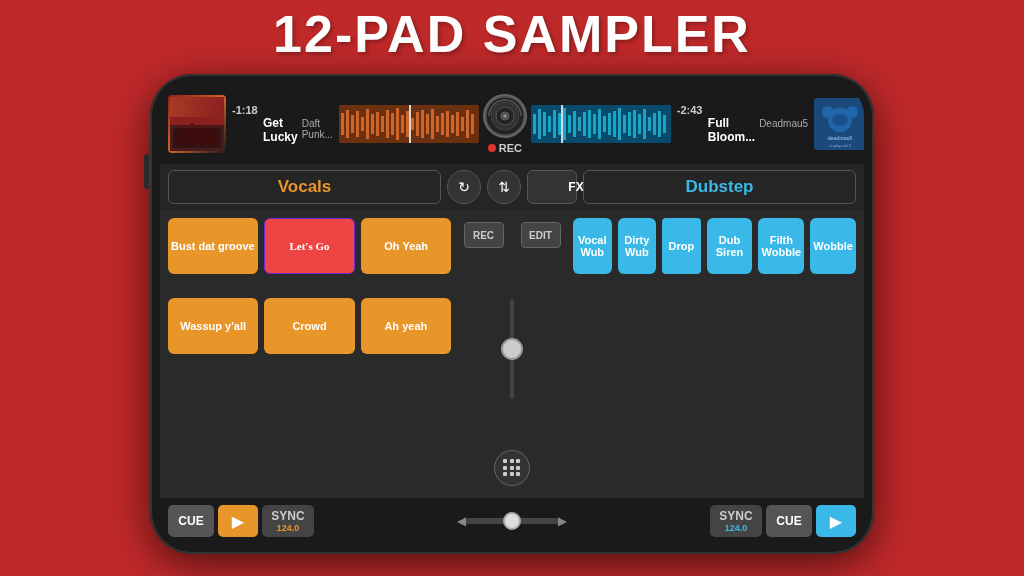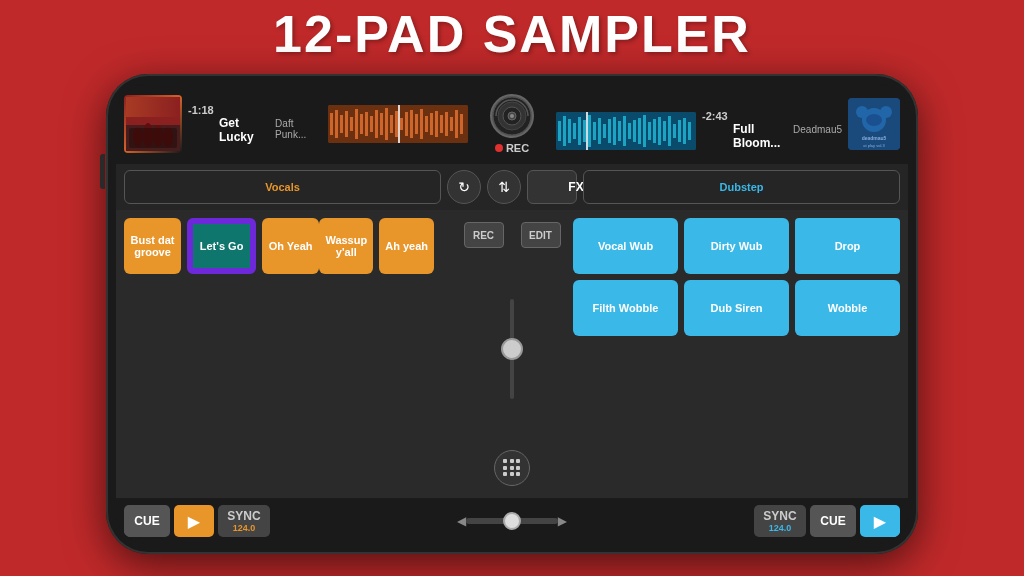--- a/index.html
+++ b/index.html
@@ -21,21 +21,21 @@
       font-size: 52px;
       font-weight: 900;
       letter-spacing: 2px;
       margin-top: 4px;
       margin-bottom: 10px;
       text-shadow: 2px 2px 4px rgba(0,0,0,0.3);
     }
 
     
     .phone-wrapper {
-      width: 812px;
+      width: 724px;
       height: 480px;
       background: #1a1a1a;
       border-radius: 42px;
       padding: 10px;
       box-shadow: 0 10px 40px rgba(0,0,0,0.6), inset 0 0 0 2px #333;
       position: relative;
       display: flex;
       flex-direction: column;
     }
 
@@ -72,21 +72,21 @@
 
     .deck-left {
       display: flex;
       align-items: center;
       flex: 1;
       gap: 6px;
     }
 
     .deck-right {
       display: flex;
-      align-items: flex-end;
+      align-items: center;
       flex: 1;
       gap: 6px;
       justify-content: flex-end;
     }
 
     .album-art {
       width: 58px;
       height: 58px;
       border-radius: 4px;
       overflow: hidden;
@@ -219,21 +219,21 @@
       align-items: center;
       padding: 0 8px;
       gap: 6px;
     }
 
     .category-btn {
       background: transparent;
       border: 1px solid #555;
       border-radius: 6px;
       color: #e8952a;
-      font-size: 11px;
+      font-size: 17px;
       font-weight: bold;
       height: 34px;
       flex: 1;
       cursor: pointer;
     }
 
     .category-btn-right {
       color: #3ab8e8;
       border-color: #555;
     }
@@ -272,27 +272,27 @@
     .pads-area {
       display: flex;
       flex: 1;
       background: #2a2a2a;
       padding: 8px;
       gap: 6px;
     }
 
     .pads-left {
       display: flex;
-      gap: 0;
+      flex-direction: column;
+      gap: 24px;
       flex: 1;
     }
 
     .pads-right {
       display: flex;
-      flex-direction: column;
       gap: 6px;
       flex: 1;
     }
 
     .pads-row {
       display: flex;
       gap: 6px;
     }
 
     .pad {
@@ -308,22 +308,23 @@
       color: white;
       cursor: pointer;
       border: none;
     }
 
     .pad-orange {
       background: #e8952a;
     }
 
     .pad-orange-selected {
-      background: #0f766e;
-      border: 6px solid #6d28d9;
+      background: #ef4444;
+      border: 1px solid #6d28d9;
+      font-family: Liberation Serif, serif;
     }
 
     .pad-blue {
       background: #3ab8e8;
     }
 
     
     .center-controls {
       width: 110px;
       display: flex;
@@ -672,20 +673,21 @@
     <div class="pads-area">
 
       <div class="pads-left">
         <div class="pads-row">
           <button class="pad pad-orange">Bust dat groove</button>
           <button class="pad pad-orange-selected">Let's Go</button>
           <button class="pad pad-orange">Oh Yeah</button>
         </div>
         <div class="pads-row">
           <button class="pad pad-orange">Wassup y'all</button>
+          <button class="pad pad-orange">Crowd</button>
           <button class="pad pad-orange">Ah yeah</button>
         </div>
       </div>
 
       <div class="center-controls">
         <div class="rec-edit-row">
           <div class="rec-btn">REC</div>
           <div class="edit-btn">EDIT</div>
         </div>
         <div class="crossfader-track">
@@ -706,22 +708,22 @@
         </div>
       </div>
 
       <div class="pads-right">
         <div class="pads-row">
           <button class="pad pad-blue">Vocal Wub</button>
           <button class="pad pad-blue">Dirty Wub</button>
           <button class="pad pad-drop" style="background:#3ab8e8;flex:1;height:56px;border-radius:4px;display:flex;align-items:center;justify-content:center;font-size:11px;font-weight:bold;color:white;cursor:pointer;border:none;">Drop</button>
         </div>
         <div class="pads-row">
+          <button class="pad pad-blue">Dub Siren</button>
           <button class="pad pad-blue">Filth Wobble</button>
-          <button class="pad pad-blue">Dub Siren</button>
           <button class="pad pad-blue">Wobble</button>
         </div>
       </div>
     </div>
 
     <div class="transport-row">
 
       <div class="transport-left">
         <button class="cue-btn">CUE</button>
         <button class="play-btn">▶</button>

